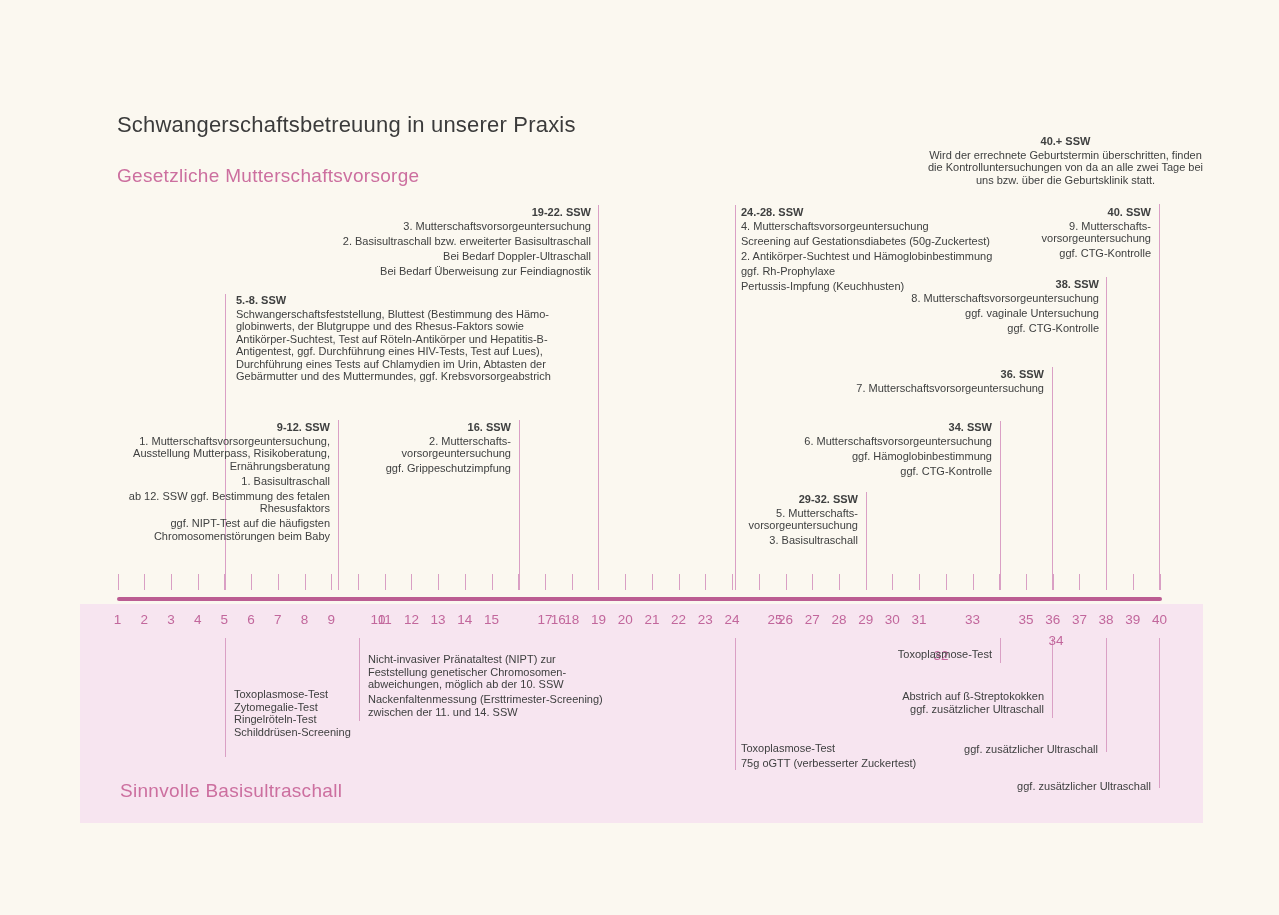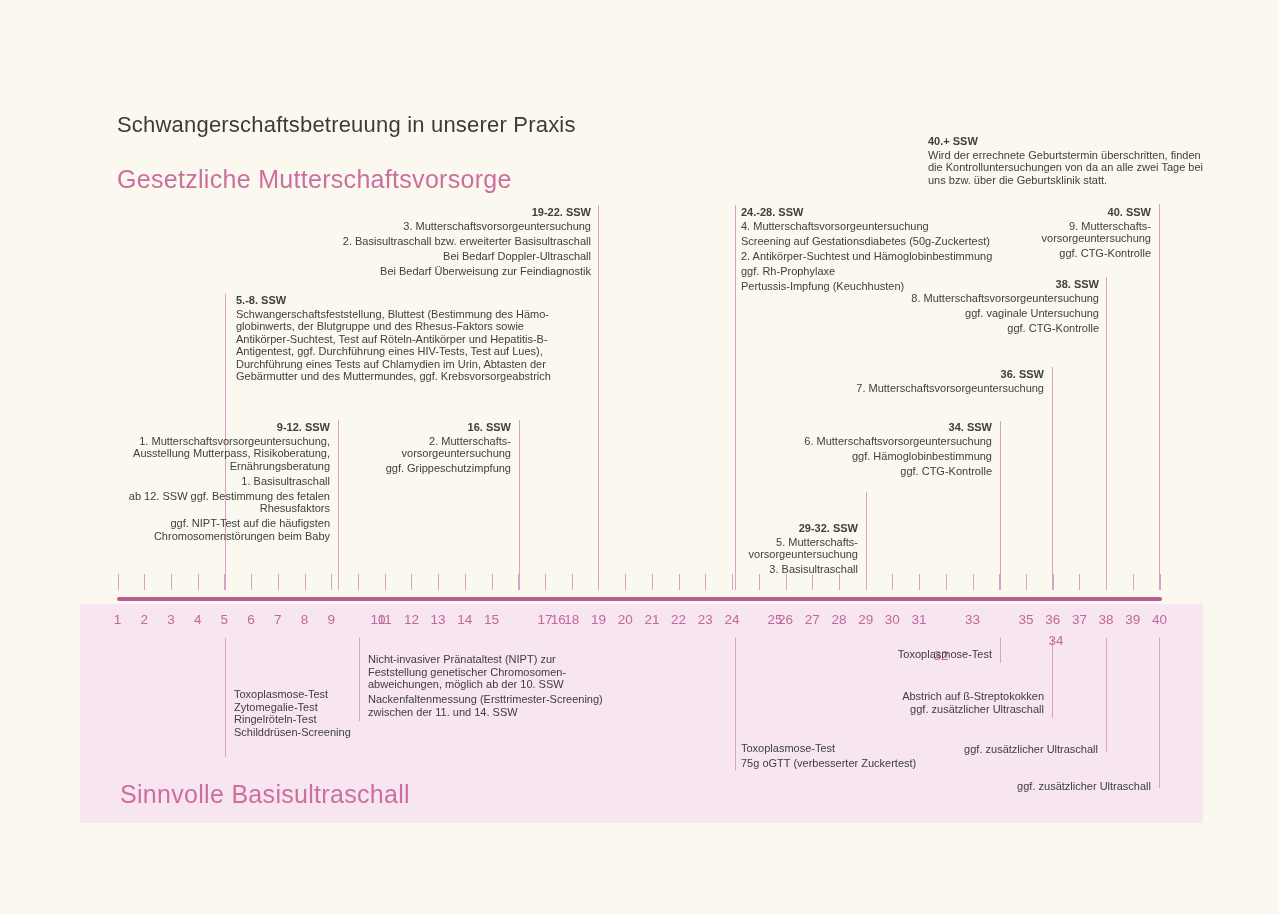--- a/index.html
+++ b/index.html
@@ -3,24 +3,24 @@
 <meta charset="utf-8">
 <style>
   html,body { margin:0; padding:0; background:#fbf8f0; }
   .canvas {
     position:relative; width:1279px; height:915px; overflow:hidden;
     background:#fbf8f0; color:#3f4040;
     font-family:"Liberation Sans", sans-serif;
   }
   .band { position:absolute; left:80px; top:604px; width:1123px; height:219px; background:#f7e5f0; }
   .page-title { position:absolute; left:117px; top:112px; margin:0; font-size:22px; font-weight:400; color:#3b3b3b; letter-spacing:.2px; }
-  .section-title { position:absolute; margin:0; font-size:25px; font-weight:400; color:#cc6f9f; letter-spacing:.3px; }
+  .section-title { position:absolute; margin:0; font-size:19px; font-weight:400; color:#cc6f9f; letter-spacing:.3px; }
   .st-legal { left:117px; top:165px; }
   .st-extra { left:120px; top:780px; }
-  .note { position:absolute; right:76px; top:135px; text-align:left; font-size:11px; line-height:12.5px; }
+  .note { position:absolute; right:76px; top:135px; text-align:center; font-size:11px; line-height:12.5px; }
   .blk { position:absolute; font-size:11px; line-height:12.5px; }
   .ra { text-align:right; }
   .blk-title { font-weight:700; margin-bottom:1px; }
   .g { white-space:pre-line; }
   .g + .g { margin-top:2.5px; }
   .vl { position:absolute; width:1px; background:#daa0c5; }
   .bar { position:absolute; left:117px; top:597px; width:1045px; height:3.5px; background:#bb5d92; border-radius:2px; }
   .tick { position:absolute; width:1px; height:16px; top:574px; background:#d99fc4; }
   .wnum { position:absolute; top:612px; transform:translateX(-50%); font-size:13.5px; color:#c2679c; }
 </style>
@@ -212,21 +212,21 @@
     <div class="g">ggf. Grippeschutzimpfung</div>
   </div>
 
   <div class="blk ra" style="right:287px;top:421px">
     <div class="blk-title">34. SSW</div>
     <div class="g">6. Mutterschaftsvorsorgeuntersuchung</div>
     <div class="g">ggf. Hämoglobinbestimmung</div>
     <div class="g">ggf. CTG-Kontrolle</div>
   </div>
 
-  <div class="blk ra" style="right:421px;top:522px">
+  <div class="blk ra" style="right:421px;top:493px">
     <div class="blk-title">29-32. SSW</div>
     <div class="g">5. Mutterschafts-
 vorsorgeuntersuchung</div>
     <div class="g">3. Basisultraschall</div>
   </div>
 
   <div class="blk" style="left:234px;top:688px">
     <div class="g">Toxoplasmose-Test
 Zytomegalie-Test
 Ringelröteln-Test

